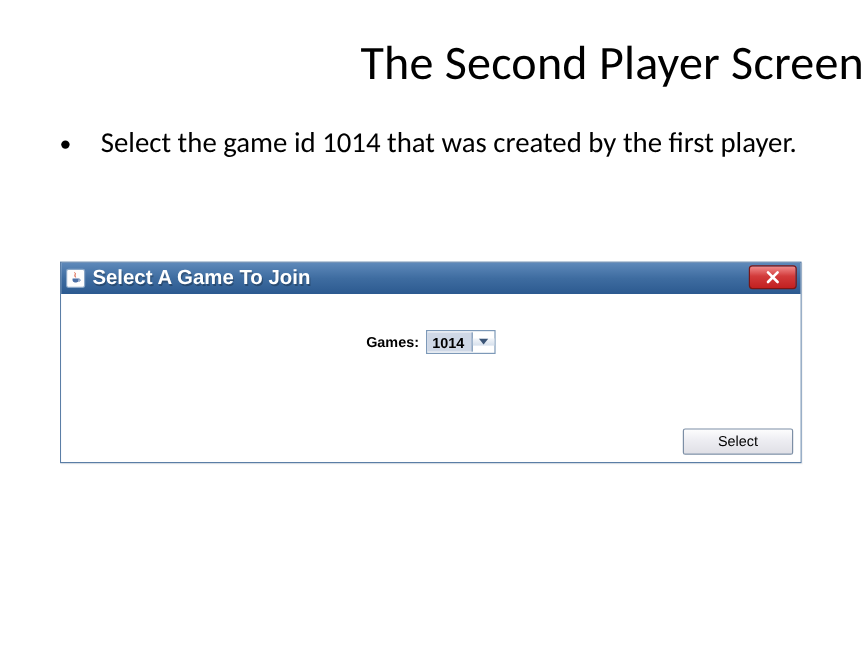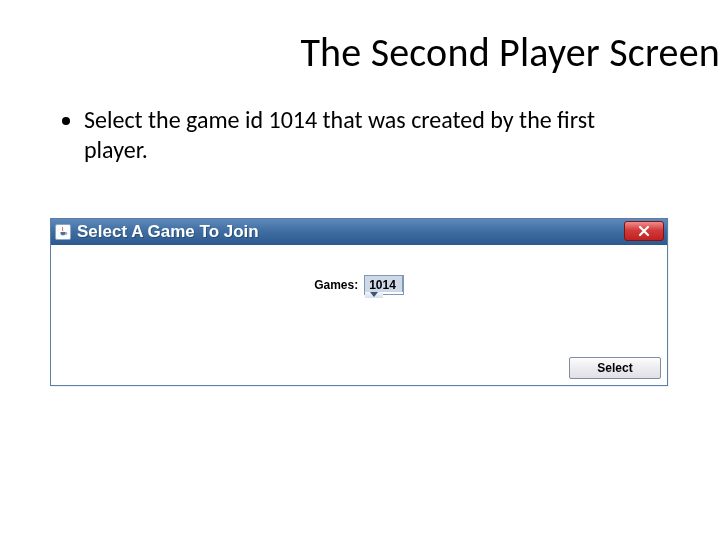--- a/index.html
+++ b/index.html
@@ -16,21 +16,21 @@
     text-align: right;
     font-size: 40px;
     font-weight: 400;
     margin: 28px 0 10px 0;
     letter-spacing: 0.2px;
   }
   .bullet-area {
     margin: 28px 40px 0 40px;
     font-size: 24px;
   }
-  .bullet-area ul { margin: 16px; padding-left: 28px; }
+  .bullet-area ul { margin: 4px; padding-left: 28px; text-align: center; }
   .bullet-area li { line-height: 1.25; }
 
   
   .dialog-wrap {
     position: absolute;
     left: 50px;
     top: 218px;
     width: 618px;
     border: 1px solid #5b7ea6;
     background: #ffffff;
@@ -92,24 +92,23 @@
     margin-top: 20px;
   }
   .games-label {
     font-family: "Tahoma", Arial, sans-serif;
     font-size: 12px;
     font-weight: bold;
     color: #000;
   }
   .games-select {
     display: flex;
-    align-items: flex-start;
+    align-items: center;
     height: 20px;
     border: 1px solid #7d99b8;
-    flex-direction: column;
   }
   .games-value {
     font-family: "Tahoma", Arial, sans-serif;
     font-size: 12px;
     font-weight: bold;
     padding: 2px 6px 0 4px;
     background: #cfd8e6;
     min-width: 36px;
     border-right: 1px solid #7d99b8;
   }
@@ -125,21 +124,21 @@
   .button-bar {
     position: absolute;
     right: 6px;
     bottom: 6px;
     display: flex;
     gap: 14px;
   }
   .win-button {
     font-family: "Tahoma", Arial, sans-serif;
     font-size: 12px;
-    font-weight: bold;
+    font-weight: normal;
     color: #000;
     background: linear-gradient(to bottom, #fdfdfd 0%, #ededf2 45%, #e0e0e6 100%);
     border: 1px solid #7c8ea5;
     border-radius: 2px;
     padding: 3px 0;
     width: 92px;
     text-align: center;
     cursor: pointer;
   }
 </style>

